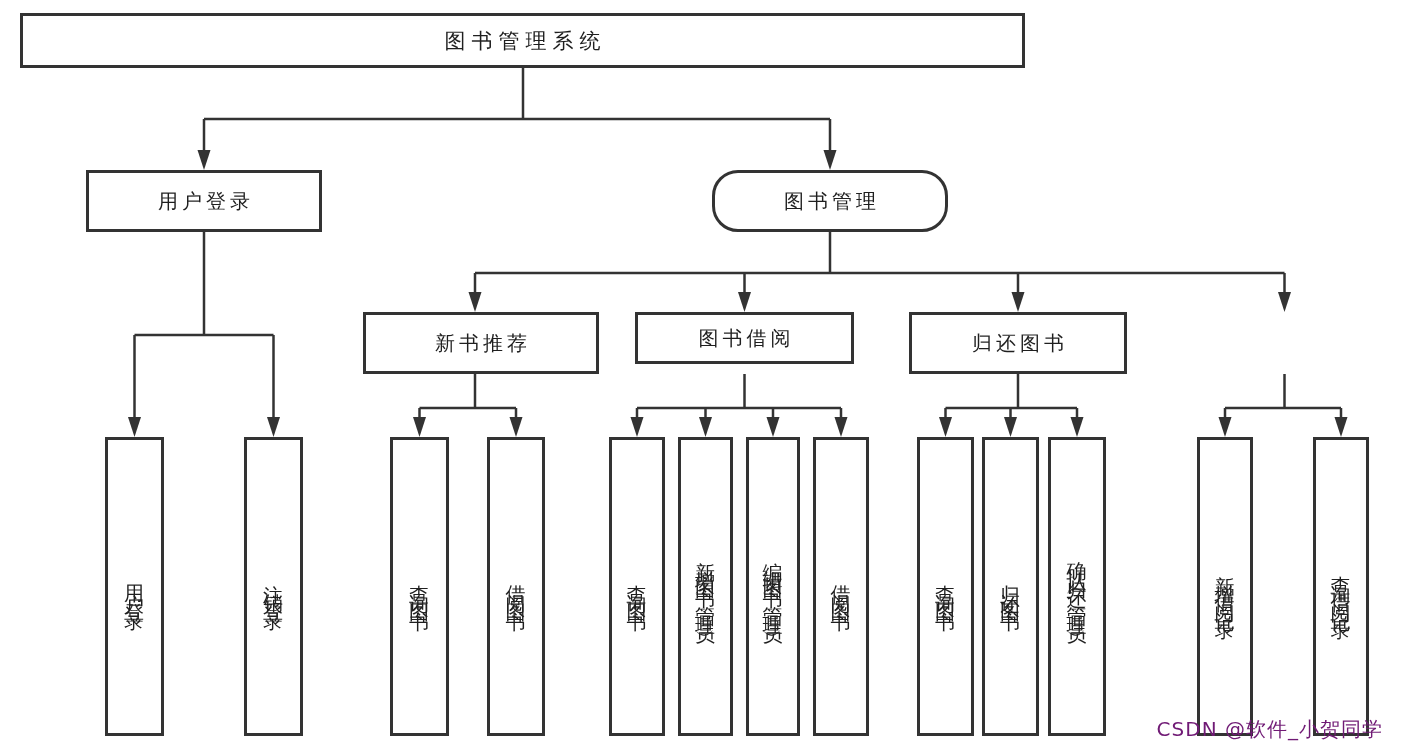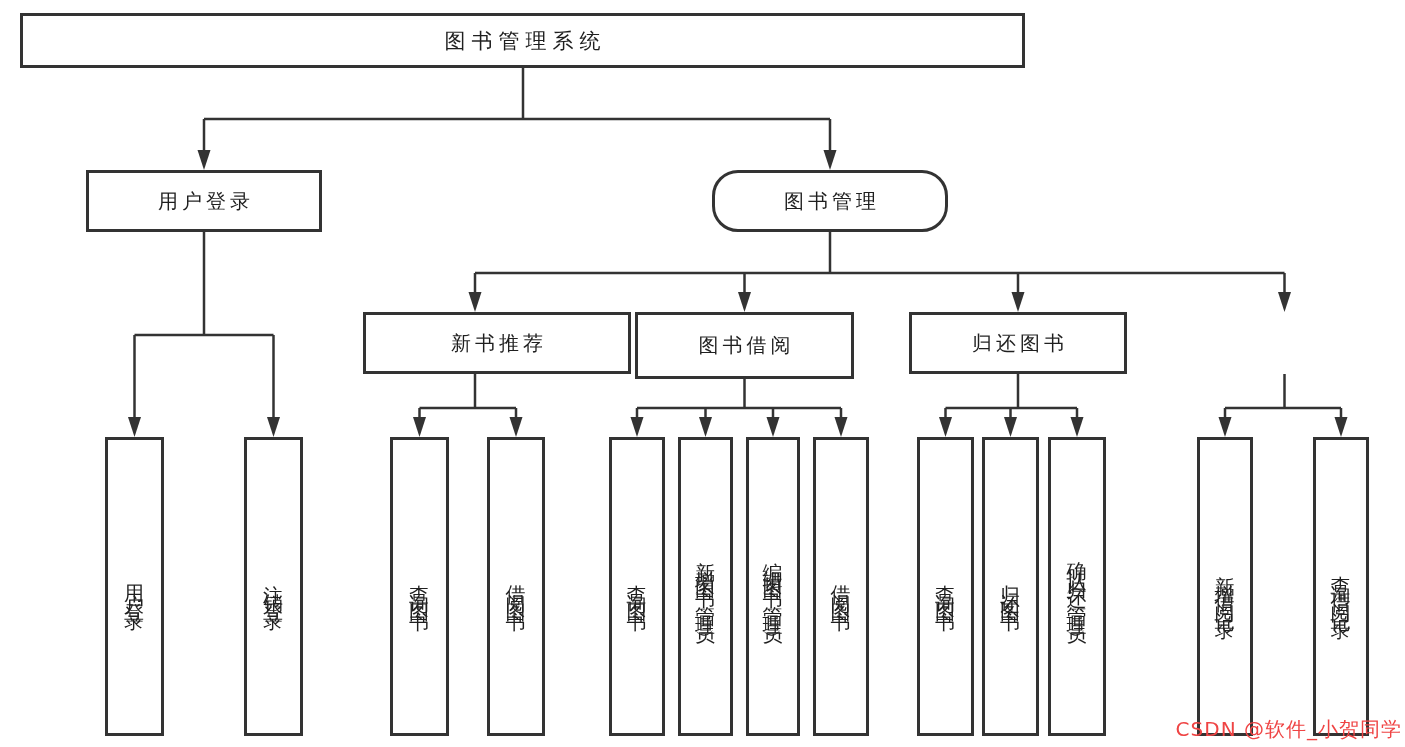--- a/index.html
+++ b/index.html
@@ -30,23 +30,23 @@
   .v-label {
     writing-mode:vertical-rl;
     text-orientation:mixed;
     color:#1f1f1f;
     font-size:20px;
     letter-spacing:9px;
     line-height:1;
   }
   #watermark {
     position:absolute;
-    right:3px; top:716px;
+    right:22px; top:716px;
     font-size:20px;
-    color:#ef4444;
+    color:#701a75;
     letter-spacing:1px;
     white-space:nowrap;
   }
 </style>
 </head>
 <body>
 
 <div id="canvas">
 
   <svg id="connectors" width="1405" height="747">
@@ -108,24 +108,24 @@
     <span class="h-label root-label">图书管理系统</span>
   </div>
 
   <div class="box" style="left:86px; top:170px; width:236px; height:62px;">
     <span class="h-label">用户登录</span>
   </div>
   <div class="box" style="left:712px; top:170px; width:236px; height:62px;border-radius:26px;">
     <span class="h-label">图书管理</span>
   </div>
 
-  <div class="box" style="left:363px; top:312px; width:268px; height:62px;">
+  <div class="box" style="left:363px; top:312px; width:236px; height:62px;">
     <span class="h-label">新书推荐</span>
   </div>
-  <div class="box" style="left:635px; top:312px; width:219px; height:67px;">
+  <div class="box" style="left:635px; top:312px; width:219px; height:52px;">
     <span class="h-label">图书借阅</span>
   </div>
   <div class="box" style="left:909px; top:312px; width:218px; height:62px;">
     <span class="h-label">归还图书</span>
   </div>
 
   <div class="box" style="left:105px; top:437px; width:59px; height:299px;">
     <span class="v-label">用户登录</span>
   </div>
   <div class="box" style="left:244px; top:437px; width:59px; height:299px;">

